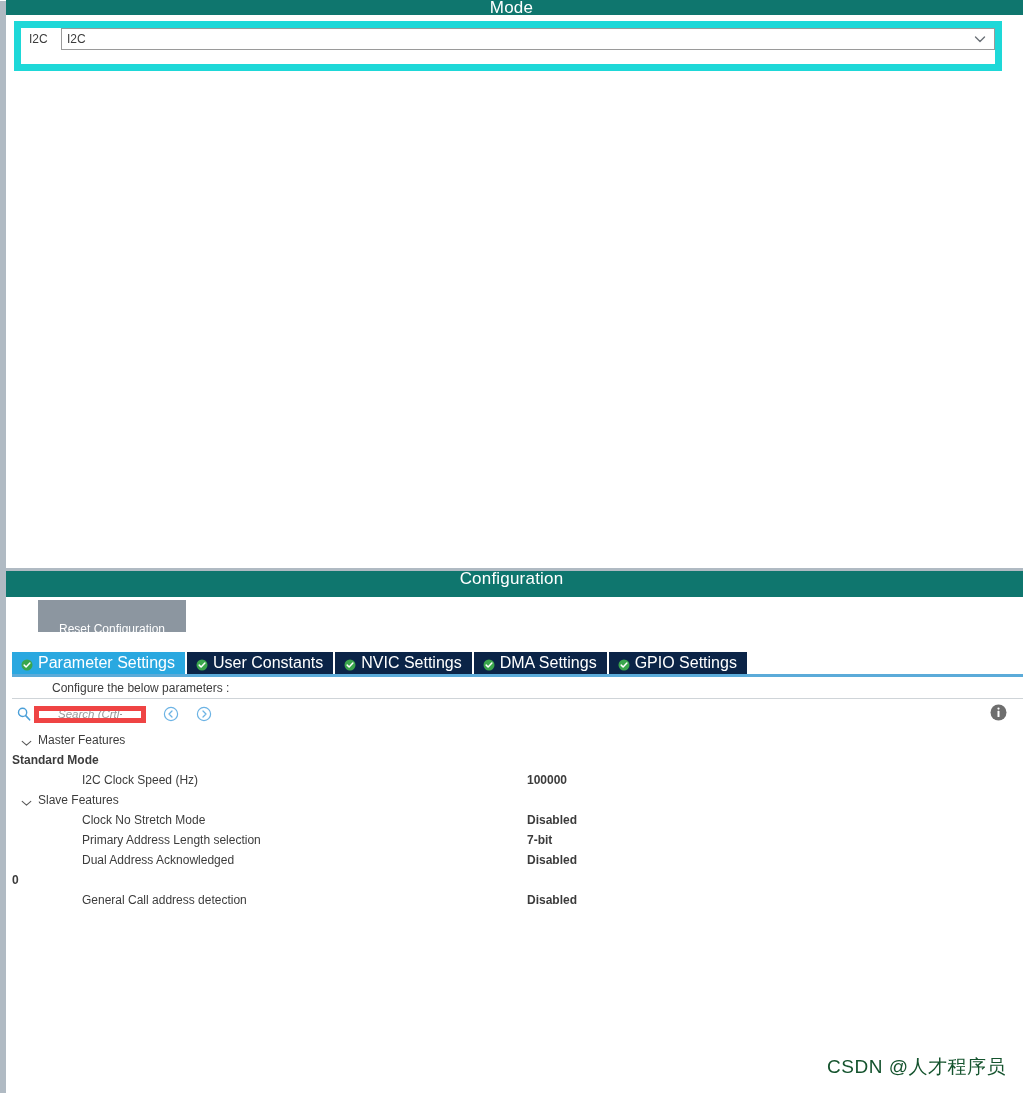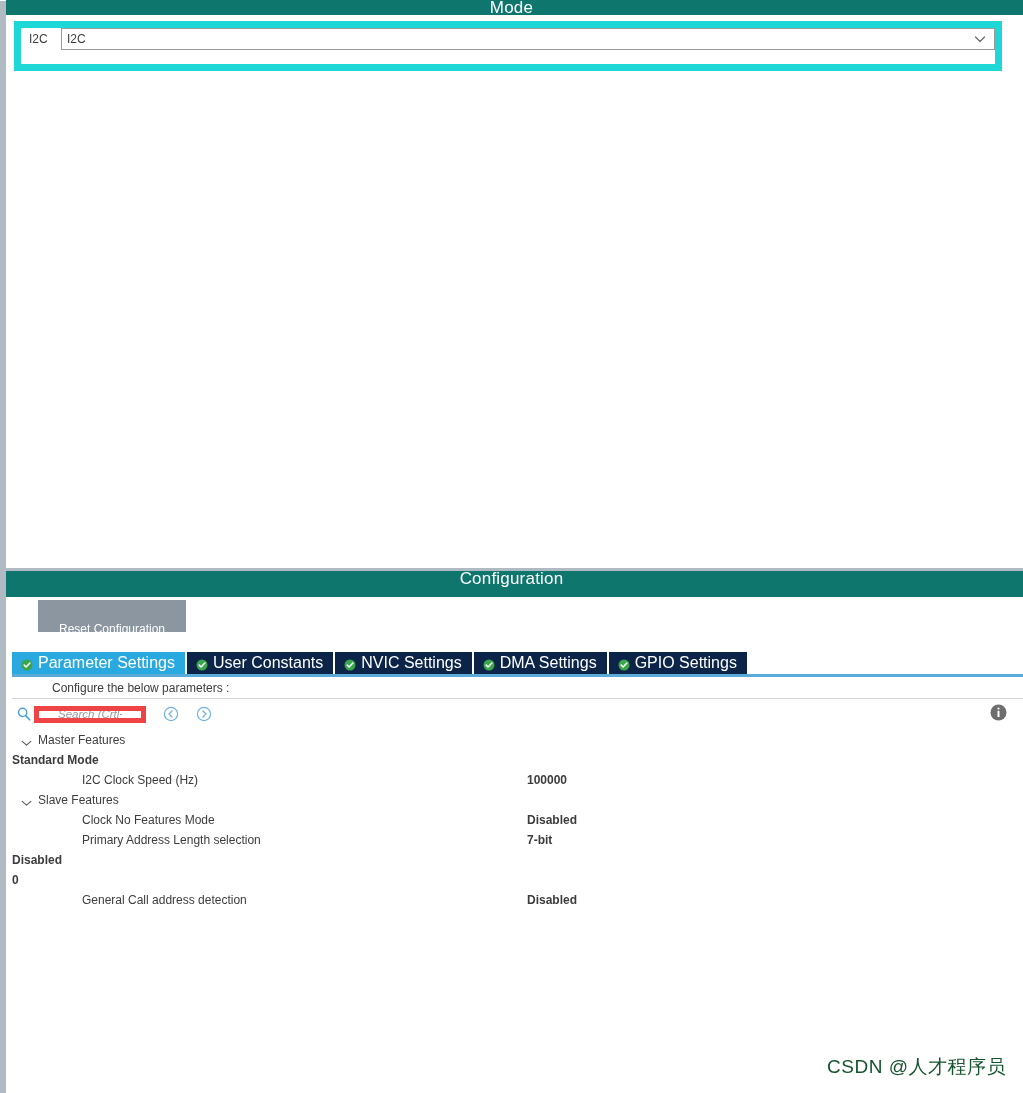--- a/index.html
+++ b/index.html
@@ -498,30 +498,31 @@
       <div class="tree-row">
         <span class="group-chevron">
           <svg width="11" height="8" viewBox="0 0 11 8" xmlns="http://www.w3.org/2000/svg">
             <path d="M1.2 2.3 L5.5 6.2 L9.8 2.3" fill="none" stroke="#5a5a5a" stroke-width="1.1" stroke-linecap="round" stroke-linejoin="round"></path>
           </svg>
         </span>
         <span class="group-label">Slave Features</span>
       </div>
 
       <div class="tree-row">
-        <span class="param-name">Clock No Features Mode</span>
+        <span class="param-name">Clock No Stretch Mode</span>
         <span class="param-value">Disabled</span>
       </div>
 
       <div class="tree-row">
         <span class="param-name">Primary Address Length selection</span>
         <span class="param-value">7-bit</span>
       </div>
 
       <div class="tree-row">
+        <span class="param-name">Dual Address Acknowledged</span>
         <span class="param-value">Disabled</span>
       </div>
 
       <div class="tree-row">
         <span class="param-value">0</span>
       </div>
 
       <div class="tree-row">
         <span class="param-name">General Call address detection</span>
         <span class="param-value">Disabled</span>

